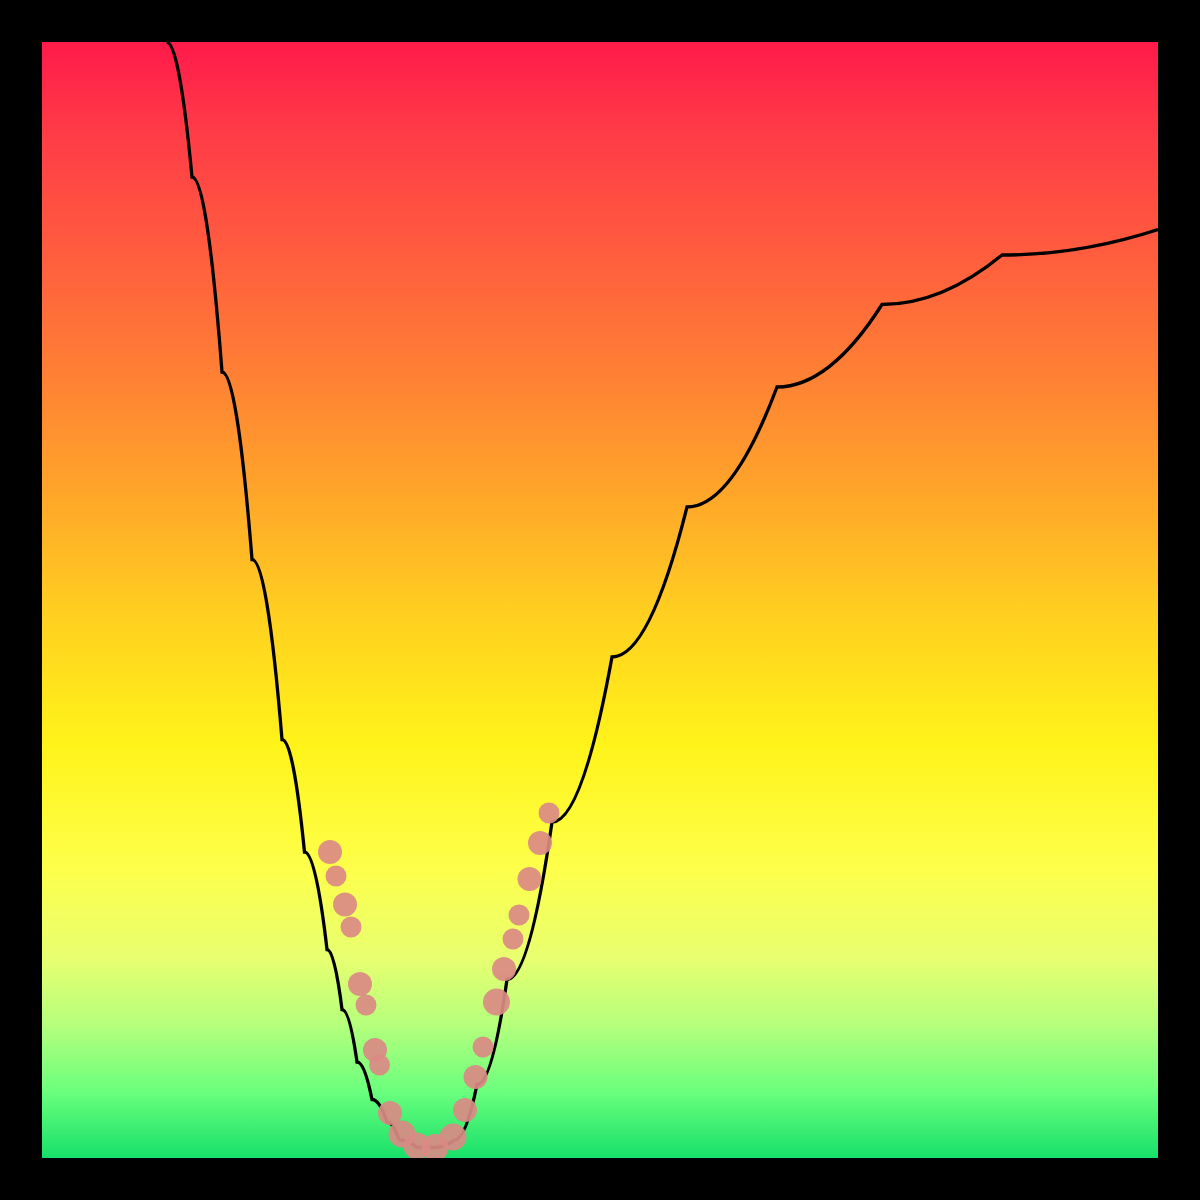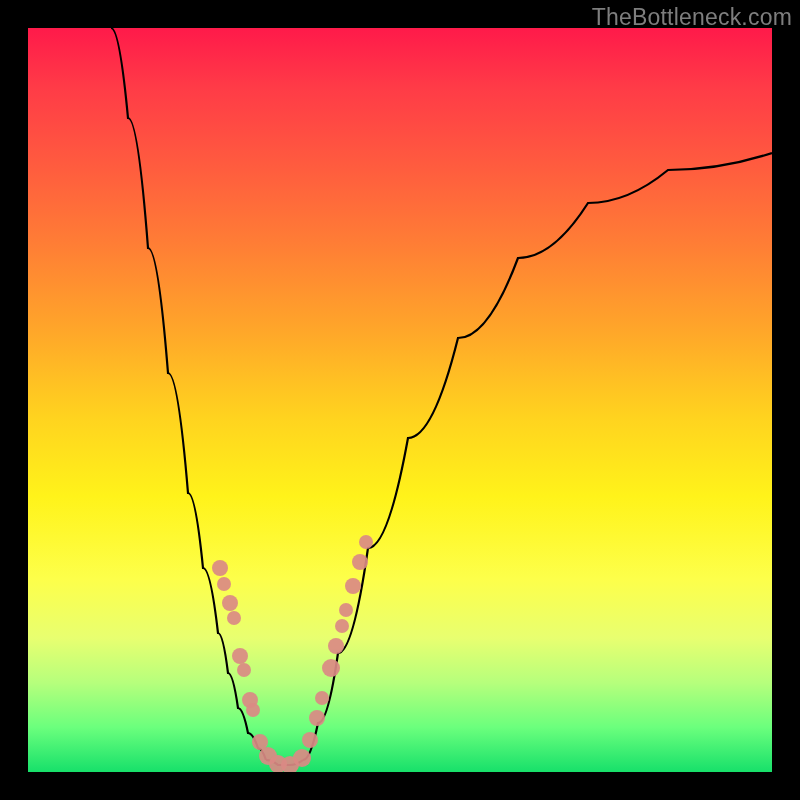--- a/index.html
+++ b/index.html
@@ -66,21 +66,20 @@
   }
   .marker {
     fill: #da8a84;
     fill-opacity: 0.92;
   }
 </style>
 </head>
 <body>
 
 <div class="frame">
-  <div class="watermark">TheBottleneck.com</div>
 
   <div class="plot">
     <svg class="curve" viewBox="0 0 744 744" preserveAspectRatio="none">
       <path id="left-arm-path" class="black" d="M 83 0 Q 91.5 0 100 90 Q 110 90 120 220 Q 130 220 140 345 Q 150 345 160 465 Q 167.5 465 175 540 Q 182.5 540 190 605 Q 195 605 200 645 Q 205 645 210 680 Q 215 680 220 705 Q 225 705 230 720 Q 234 720 238 732"></path>
       <path id="floor-path" class="black" d="M 238 732 Q 244 732 250 737 Q 256 737 262 737 Q 268.5 737 275 732"></path>
       <path id="right-arm-path" class="black" d="M 275 732 Q 282.5 732 290 695 Q 300 695 310 625 Q 325 625 340 520 Q 360 520 380 410 Q 405 410 430 310 Q 460 310 490 230 Q 525 230 560 175 Q 600 175 640 142 Q 692 142 744 125"></path>
       <g id="markers-group">
           <circle cx="192" cy="540" r="8" class="marker"></circle>
           <circle cx="196" cy="556" r="7" class="marker"></circle>
           <circle cx="202" cy="575" r="8" class="marker"></circle>

